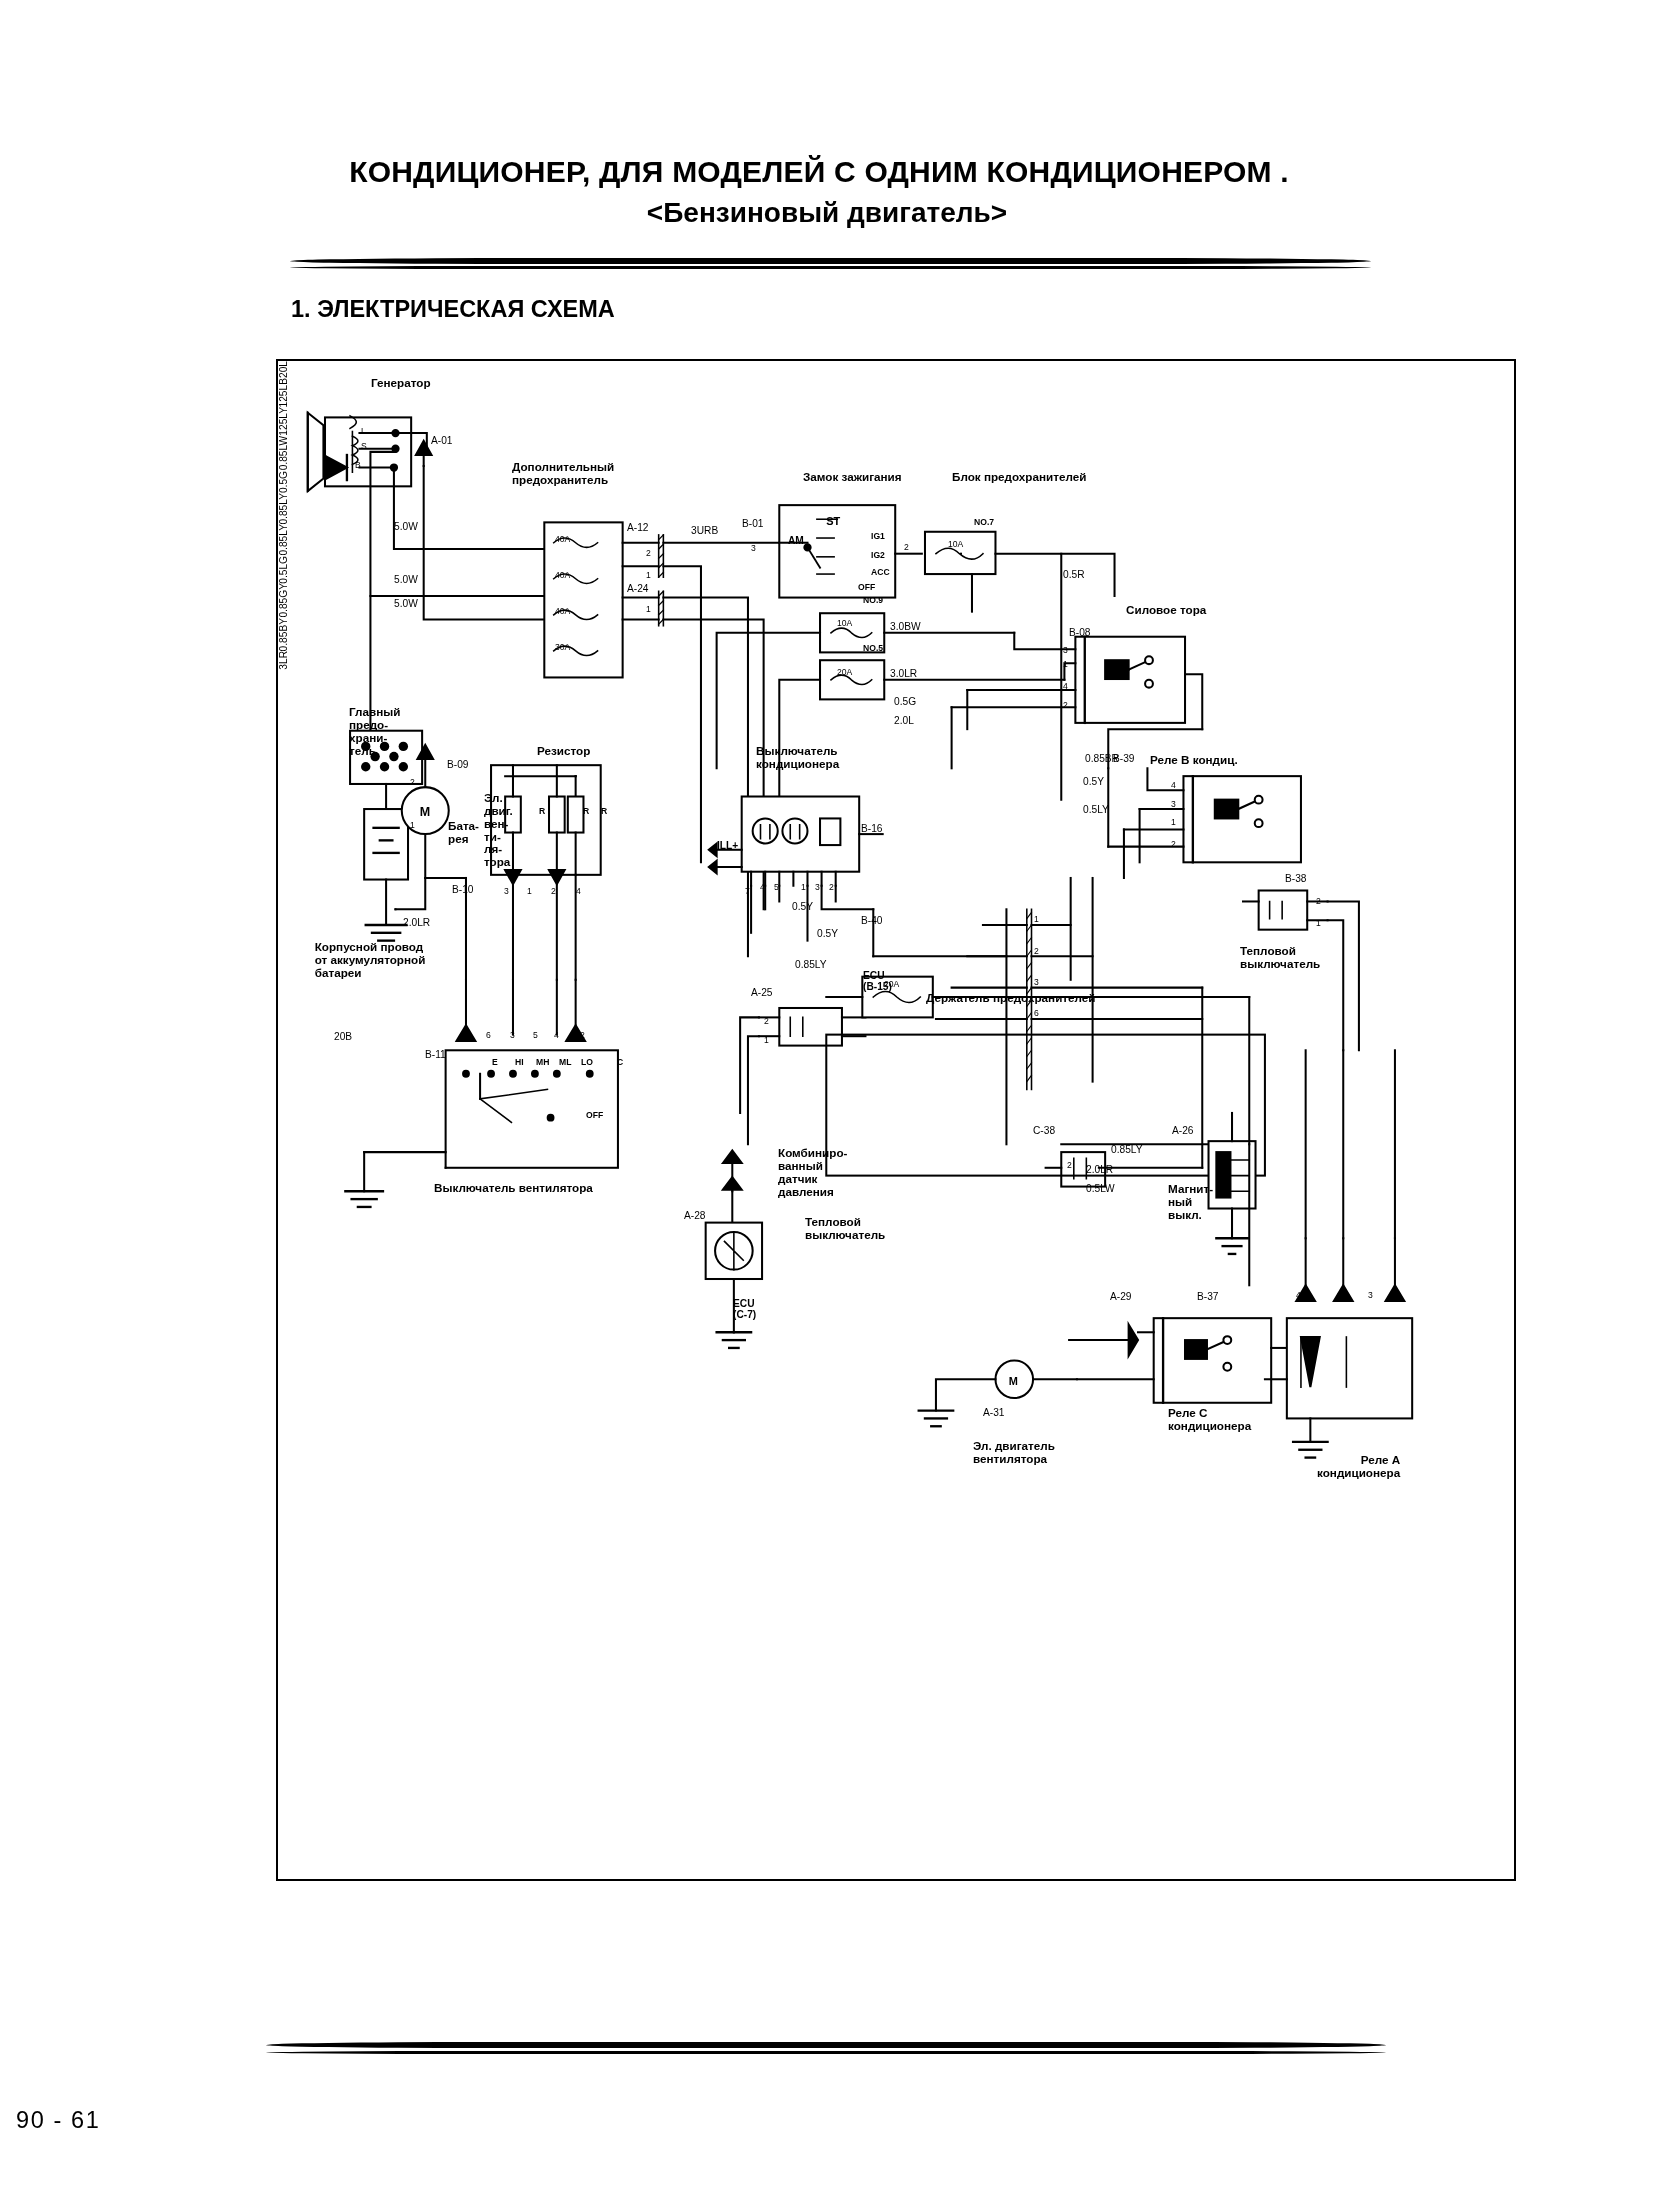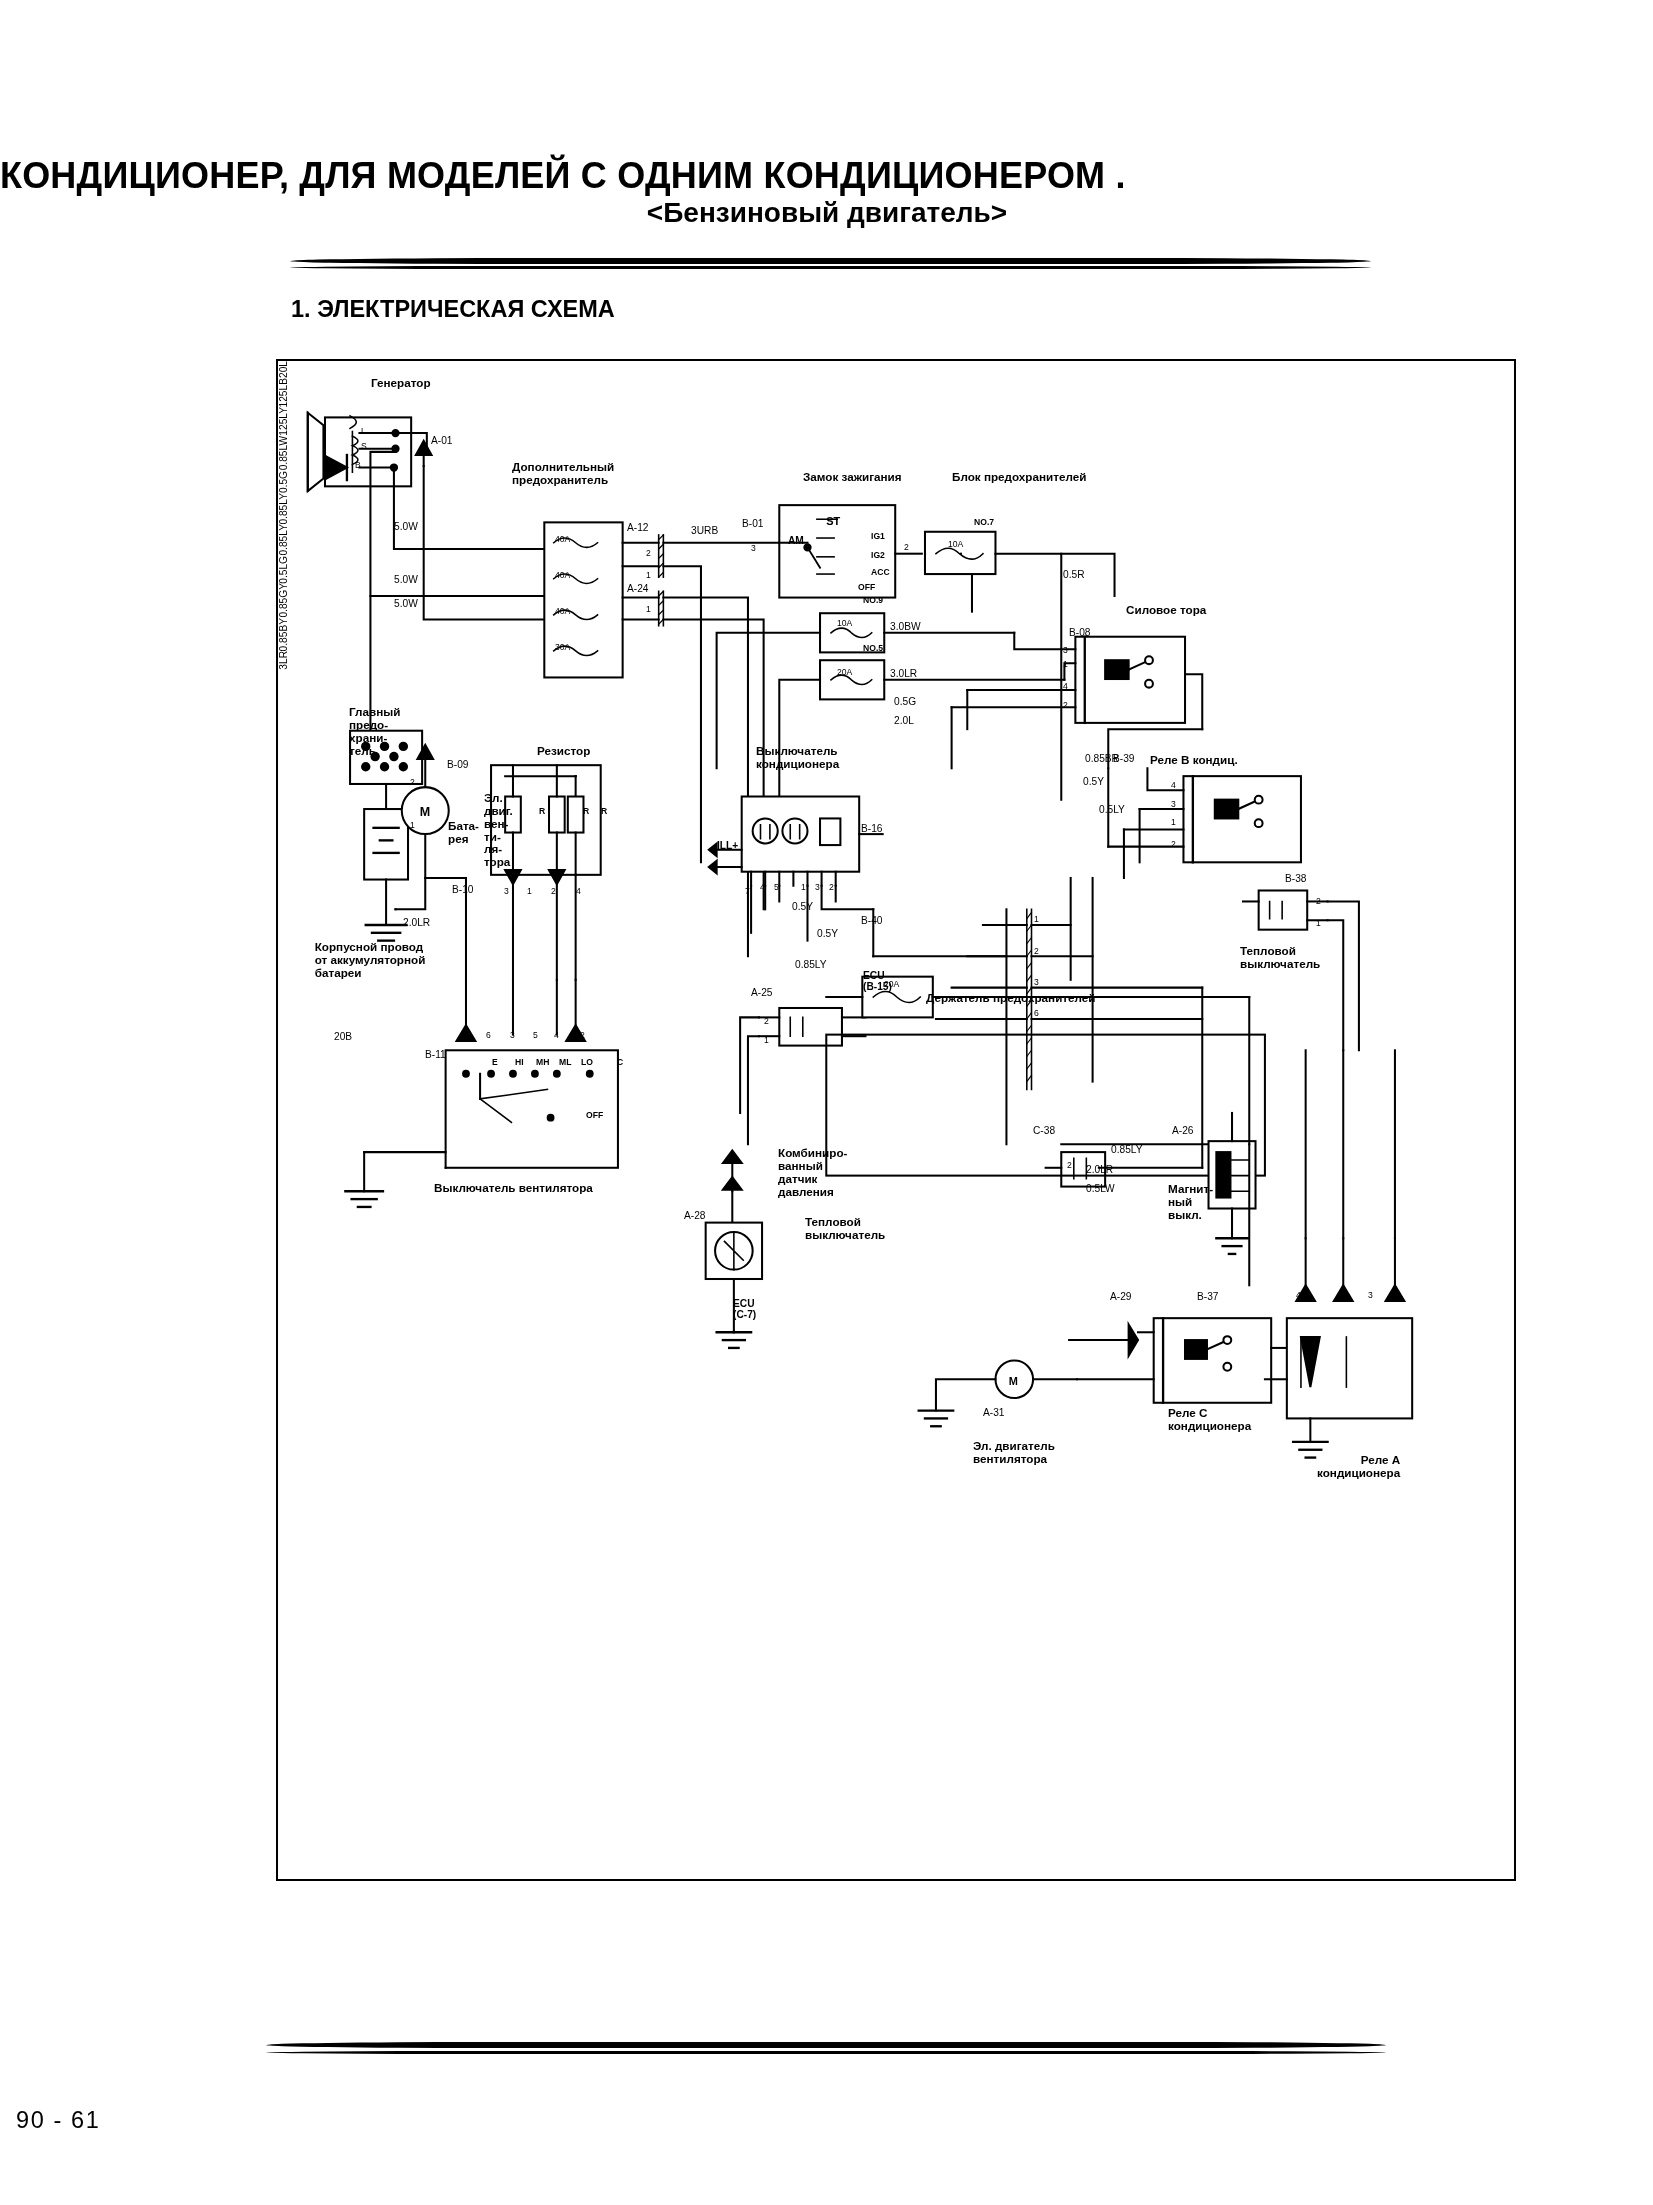--- a/index.html
+++ b/index.html
@@ -1,19 +1,19 @@
 <!DOCTYPE html>
 <html style="font-size:12.5px"><head>
 <meta charset="utf-8">
 <style>
   html,body{margin:0;padding:0;background:#fff;}
   body{width:1654px;height:2205px;position:relative;font-family:"Liberation Sans",sans-serif;color:#000;}
   .page{position:absolute;inset:0;}
   
-  .title1{position:absolute;left:0;right:16px;top:155px;font-size:36px;font-weight:bold;letter-spacing:0.2px;}
+  .title1{position:absolute;left:0;right:16px;top:155px;text-align:center;font-size:30px;font-weight:bold;letter-spacing:0.2px;}
   .title2{position:absolute;left:0;right:0;top:197px;text-align:center;font-size:28px;font-weight:bold;}
   .rule-top{position:absolute;left:290px;top:258px;width:1081px;height:12.5px;}
   .rule-top .a{position:absolute;left:0;top:0;width:100%;height:5.5px;background:#000;border-radius:40% / 100%;}
   .rule-top .b{position:absolute;left:0;top:7.8px;width:100%;height:3.1px;background:#000;border-radius:40% / 100%;}
   .sect{position:absolute;left:291px;top:296px;font-size:23.5px;font-weight:bold;}
   
   .frame{position:absolute;left:276px;top:359px;width:1236px;height:1518px;border:2.3px solid #000;}
   .diagram{position:absolute;inset:0;}
   svg{position:absolute;left:0;top:0;}
   .lbl{position:absolute;font-size:11.7px;line-height:1.1;}
@@ -499,21 +499,21 @@
       <div class="lbl s" style="left:583px;top:554px;">B-40</div>
       <div class="vert" style="left:711px;top:548px;">0.85LY</div>
       <div class="lbl xs" style="left:756px;top:554px;">1</div>
       <div class="lbl xs" style="left:756px;top:586px;">2</div>
       <div class="lbl xs" style="left:756px;top:617px;">3</div>
       <div class="lbl xs" style="left:756px;top:648px;">6</div>
 
       <div class="lbl b" style="left:840px;top:393px;">Реле B кондиц.</div>
       <div class="lbl s" style="left:791px;top:392px;padding-left:44px;">B-39</div>
       <div class="lbl s" style="left:805px;top:415px;">0.5Y</div>
-      <div class="lbl s" style="left:805px;top:443px;margin-left:16px;">0.5LY</div>
+      <div class="lbl s" style="left:805px;top:443px;">0.5LY</div>
       <div class="lbl xs" style="left:893px;top:420px;">4</div>
       <div class="lbl xs" style="left:893px;top:439px;">3</div>
       <div class="lbl xs" style="left:893px;top:457px;">1</div>
       <div class="lbl xs" style="left:893px;top:479px;">2</div>
 
       <div class="lbl s" style="left:1007px;top:512px;">B-38</div>
       <div class="lbl xs" style="left:1038px;top:536px;">2</div>
       <div class="lbl xs" style="left:1038px;top:558px;">1</div>
       <div class="lbl b" style="left:930px;top:584px;white-space:pre;">Тепловой
 выключатель</div>

